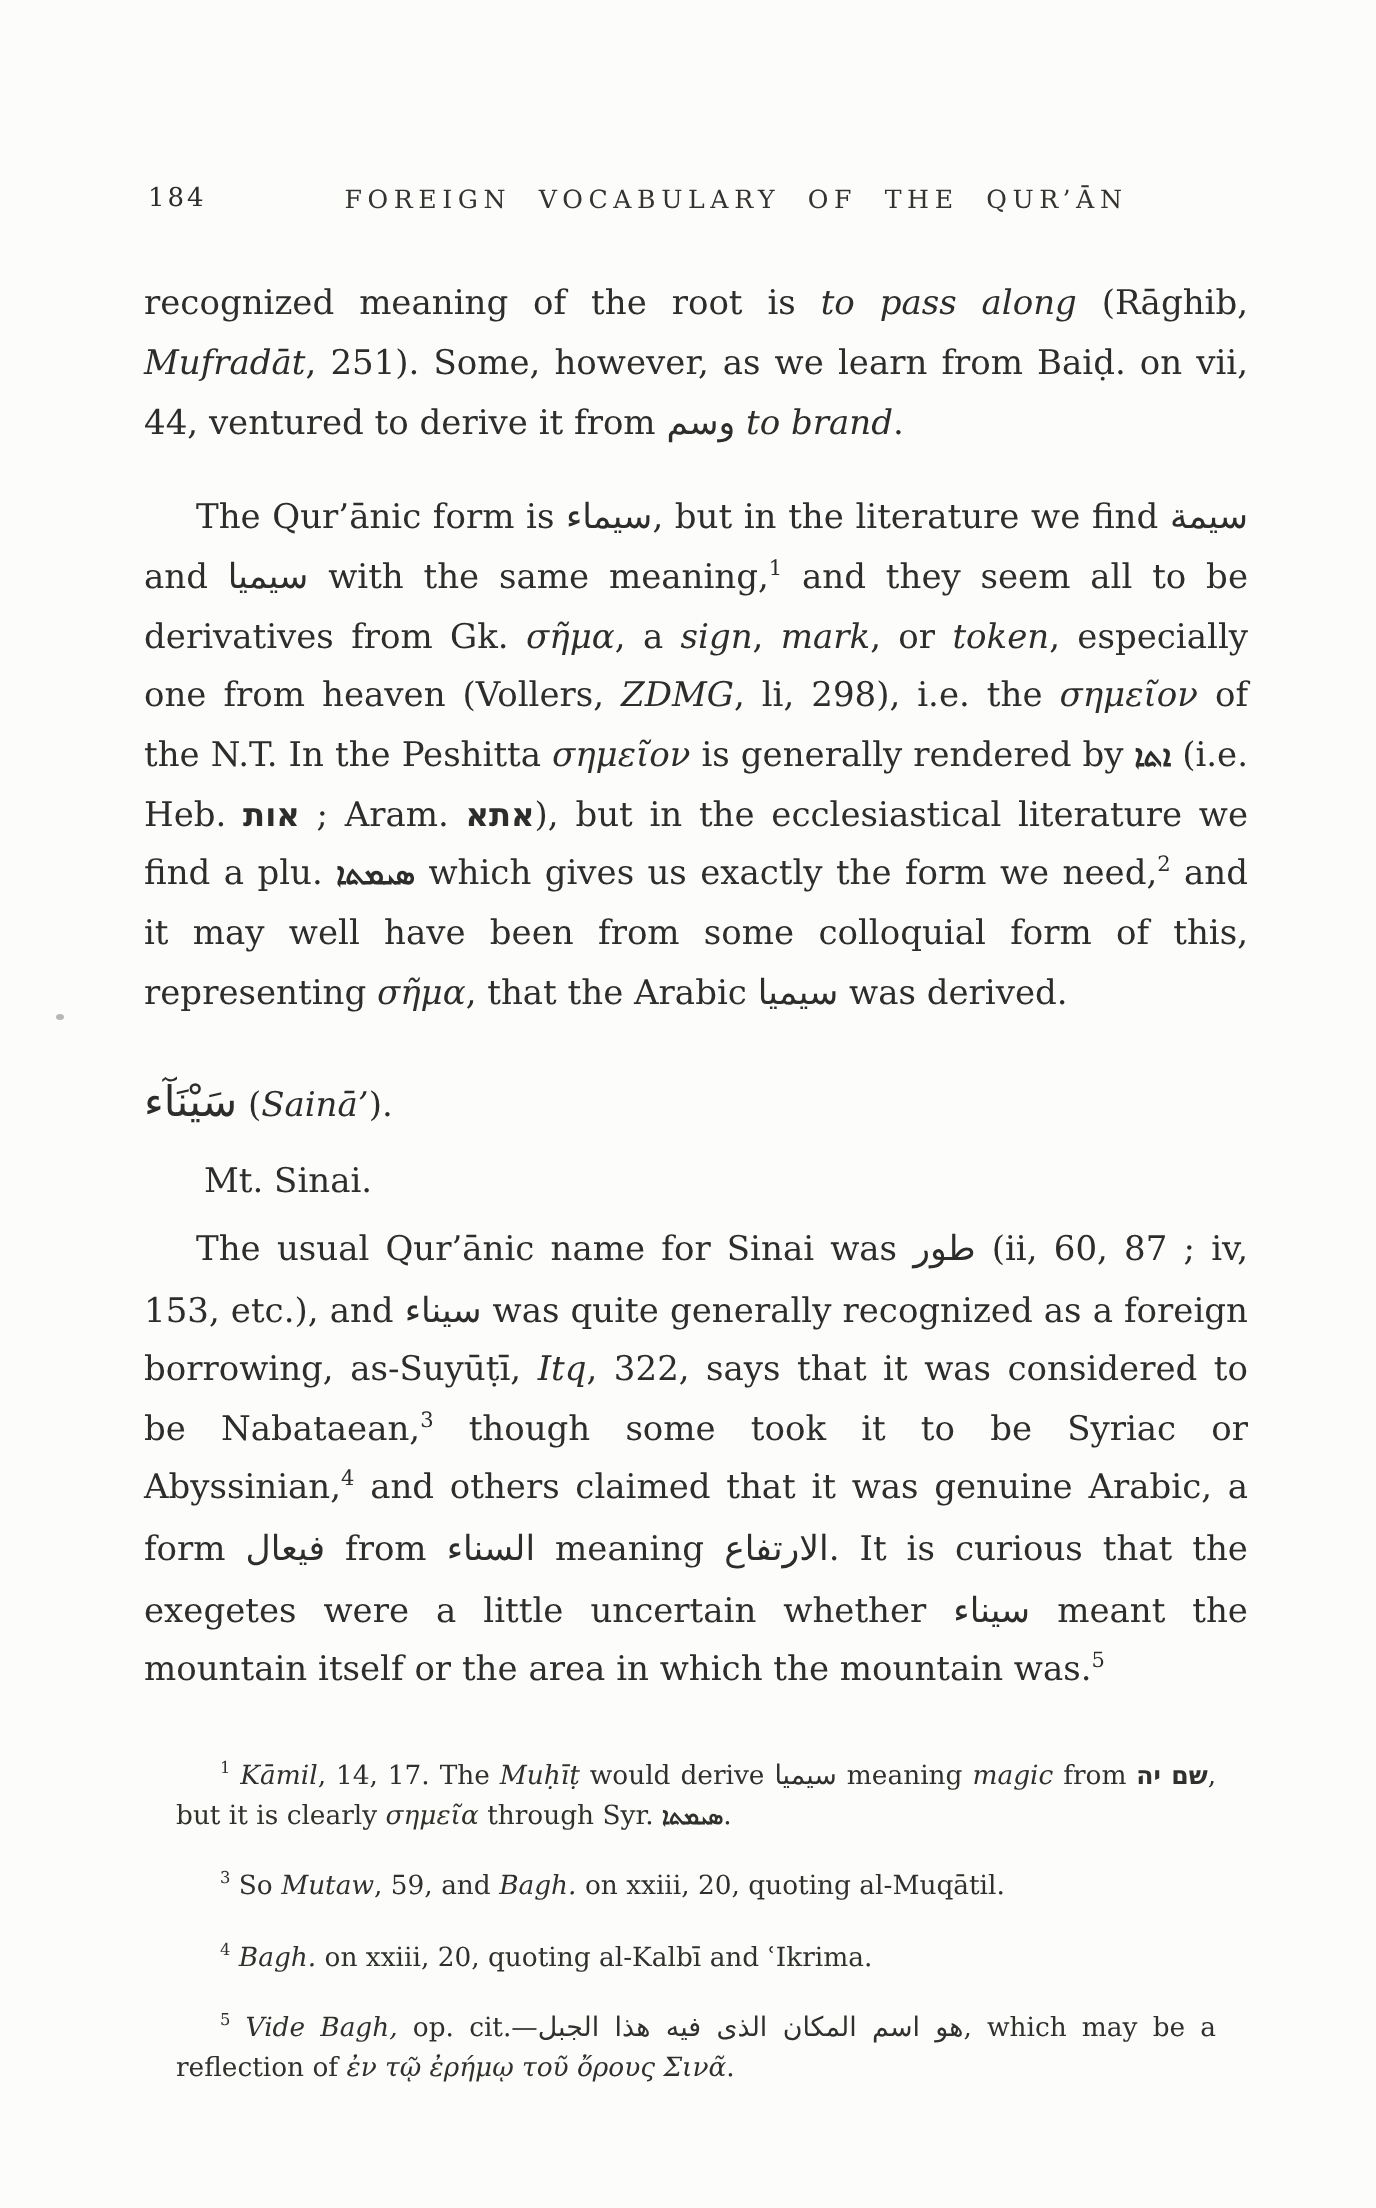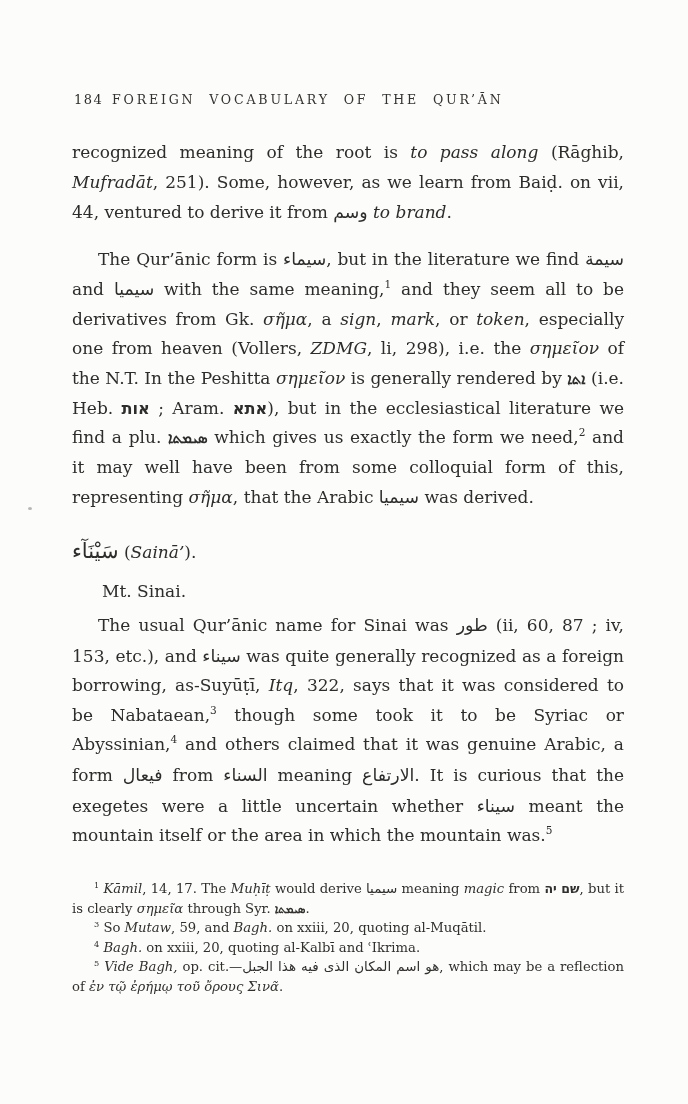--- a/index.html
+++ b/index.html
@@ -16,41 +16,41 @@
     padding:92px 64px 0 72px;
     overflow:hidden;
     text-rendering:optimizeLegibility;
   }
   .header { position:relative; height:22px; margin-bottom:24px; }
   .pagenum {
     position:absolute; left:2px; top:0;
     font-size:13px; letter-spacing:1.5px;
   }
   .running-title {
-    display:block; 
+    display:block; text-align:center;
     font-size:12.6px; letter-spacing:2.8px; word-spacing:7px;
     padding-left:40px;
     color:#35332f;
   }
   p.body-p {
     text-align:justify;
     margin:0 0 12px 0;
     line-height:1.74;
     text-indent:26px;
   }
   p.no-indent { text-indent:0; margin-bottom:16px; }
   .entry-heading {
     margin:22px 0 10px 0;
     line-height:1.6;
     text-indent:0;
   }
   .s-arh { font-family:Liberation Serif, serif; font-size:21px; unicode-bidi:isolate; }
   .ref-line { margin:0 0 7px 30px; line-height:1.45; text-indent:0; }
   .footnotes { margin-top:28px; font-size:13.2px; line-height:1.48; color:#31302d; }
-  .footnote { margin:0; text-indent:22px; text-align:justify; }
+  .footnote { margin:16px; text-indent:22px; text-align:justify; }
   .s-i  { font-style:italic; }
   .s-gr { font-style:italic; }
   .s-ar { font-family:"DejaVu Sans",sans-serif; font-size:1.02em; unicode-bidi:isolate; }
   .s-he { font-family:"DejaVu Sans",sans-serif; font-weight:bold; font-size:0.95em; unicode-bidi:isolate; }
   .s-sy { font-family:"DejaVu Sans",sans-serif; font-weight:bold; font-size:0.88em; unicode-bidi:isolate; letter-spacing:-1px; }
   sup.s-sup { font-size:0.62em; line-height:0; vertical-align:super; }
   .speck {
     position:absolute; left:28px; top:507px;
     width:4px; height:3px; background:#9a9a96; border-radius:50%; opacity:.7;
   }

